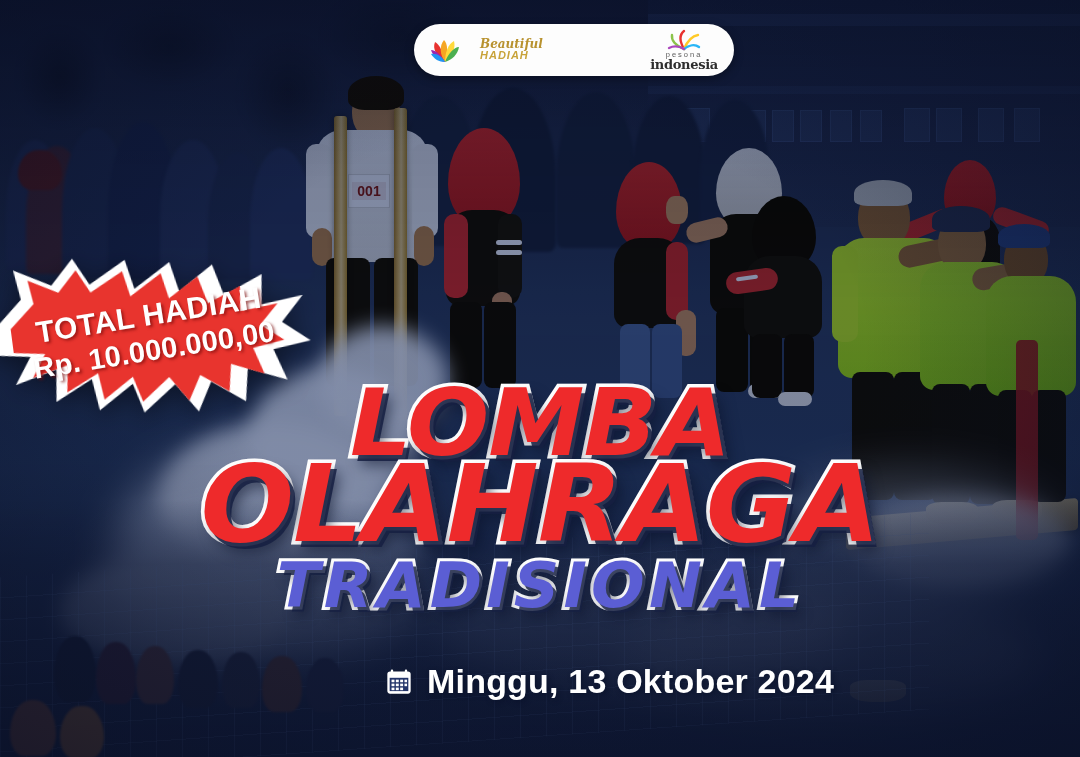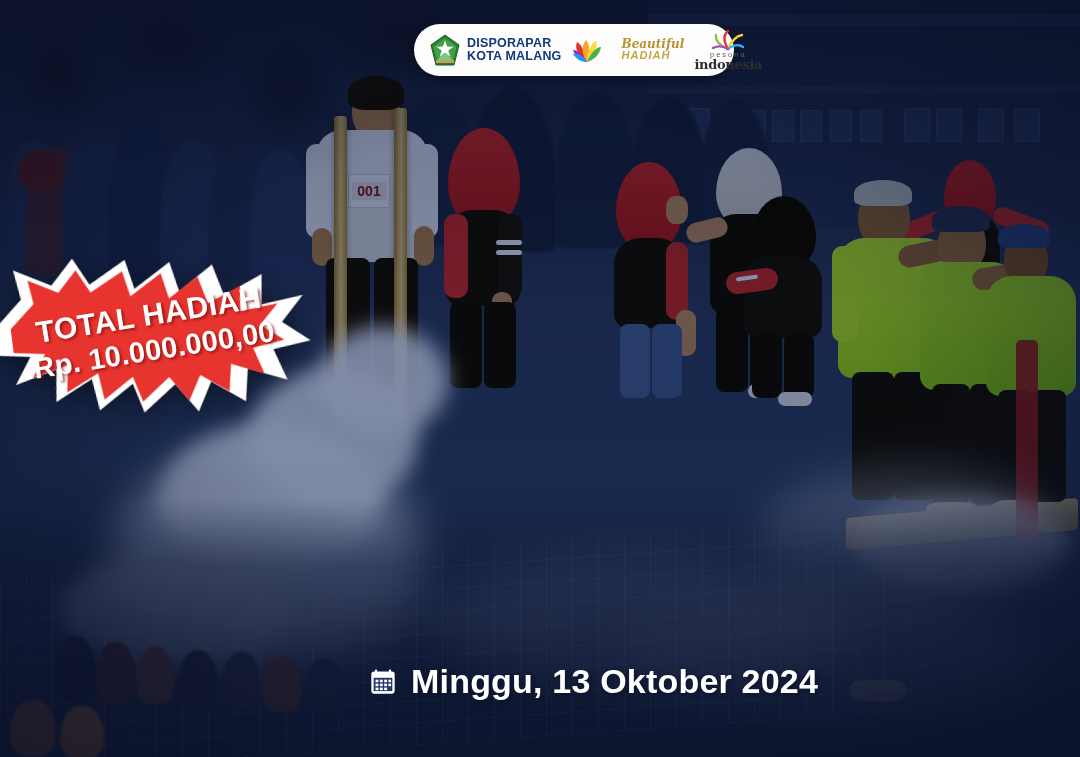--- a/index.html
+++ b/index.html
@@ -162,21 +162,21 @@
     -webkit-text-stroke:6px #ffffff;
     paint-order:stroke fill;
     text-shadow:
       4px 5px 0 rgba(22,32,66,.8),
       7px 9px 12px rgba(10,16,40,.5);
     transform:scaleX(1.02);
   }
 
   
   .info{
-    position:absolute;left:368px;top:662px;z-index:25;
+    position:absolute;left:384px;top:662px;z-index:25;
     display:flex;flex-direction:column;gap:2px;
   }
   .info-row{display:flex;align-items:center;gap:13px;}
   .info-ico{width:30px;height:32px;flex:0 0 auto;display:flex;align-items:center;justify-content:center;}
   .info-txt{
     font-family:"Liberation Sans",sans-serif;
     font-weight:bold;font-size:34px;color:#ffffff;
     letter-spacing:.2px;white-space:nowrap;
     text-shadow:2px 2px 5px rgba(8,16,40,.75);
   }
@@ -353,33 +353,20 @@
     <div class="crowd-blob" style="left:306px;top:658px;width:38px;height:54px;background:#27335a;"></div>
     <div class="crowd-blob" style="left:10px;top:700px;width:46px;height:56px;background:#6b4a50;"></div>
     <div class="crowd-blob" style="left:60px;top:706px;width:44px;height:52px;background:#7d5a4e;"></div>
   </div>
 
   <div class="bg-tint"></div>
   <div class="bg-vignette"></div>
 
   <div class="logo-pill">
 
-    <div class="logo-group">
-      <svg class="malang-shield" viewBox="0 0 30 33">
-        <path d="M15 1 L29 11 L24 31 L6 31 L1 11 Z" fill="#2e7d32" stroke="#1b5e20" stroke-width="1"></path>
-        <path d="M15 4 L26.5 12.5 L22.5 28.5 L7.5 28.5 L3.5 12.5 Z" fill="#43a047"></path>
-        <path d="M15 6.5 l2.1 6.1 6.4 .1 -5.2 3.8 2 6.2 -5.3-3.9 -5.3 3.9 2-6.2 -5.2-3.8 6.4-.1 Z" fill="#ffffff"></path>
-        <path d="M6 27 L15 18.5 L24 27 Z" fill="#81c784"></path>
-        <rect x="6" y="26" width="18" height="3" fill="#c5a253"></rect>
-      </svg>
-      <div class="disporapar-txt">
-        <div>DISPORAPAR</div>
-        <div>KOTA MALANG</div>
-      </div>
-    </div>
 
     <div class="bm-wrap">
       <svg class="bm-fan" viewBox="0 0 30 30">
         <path d="M15 27 C7 22 2 14 5 7 C9 9 13 16 15 27 Z" fill="#e8322f"></path>
         <path d="M15 27 C10 20 9 11 14 5 C18 9 18 18 15 27 Z" fill="#f5a623"></path>
         <path d="M15 27 C15 18 18 9 24 6 C26 13 22 22 15 27 Z" fill="#ffd93b"></path>
         <path d="M15 27 C18 19 24 12 29 12 C28 19 22 25 15 27 Z" fill="#4caf50"></path>
         <path d="M15 27 C11 20 6 15 1 15 C3 21 8 26 15 27 Z" fill="#9c27b0"></path>
         <path d="M15 27 C12 21 6 18 1 19 C4 24 9 27 15 27 Z" fill="#2196f3"></path>
       </svg>
@@ -417,20 +404,25 @@
                L258 118 L266 145 L234 131 L229 158 L202 138 L188 162 L171 136
                L142 157 L135 131 L104 150 L101 123 L68 138 L72 111 L36 119 L51 97
                L20 92 Z" fill="#E8342E"></path>
     </svg>
     <div class="burst-text">
       <div class="burst-l1">TOTAL HADIAH</div>
       <div class="burst-l2">Rp. 10.000.000,00</div>
     </div>
   </div>
 
+  <div class="headline">
+    <div class="hl-line hl-1">LOMBA</div>
+    <div class="hl-line hl-2">OLAHRAGA</div>
+    <div class="hl-3">TRADISIONAL</div>
+  </div>
 
   <div class="info">
 
     <div class="info-row">
       <span class="info-ico">
         <svg width="28" height="28" viewBox="0 0 24 24" fill="#ffffff">
           <path d="M6 1.2c.55 0 1 .45 1 1V3h10v-.8c0-.55.45-1 1-1s1 .45 1 1V3h.6A2.4 2.4 0 0 1 22 5.4v14.2A2.4 2.4 0 0 1 19.6 22H4.4A2.4 2.4 0 0 1 2 19.6V5.4A2.4 2.4 0 0 1 4.4 3H5v-.8c0-.55.45-1 1-1z"></path>
           <rect x="4" y="8.4" width="16" height="11.4" fill="#24356a"></rect>
           <g fill="#ffffff">
             <rect x="5.6" y="10" width="2.5" height="2.2"></rect>

